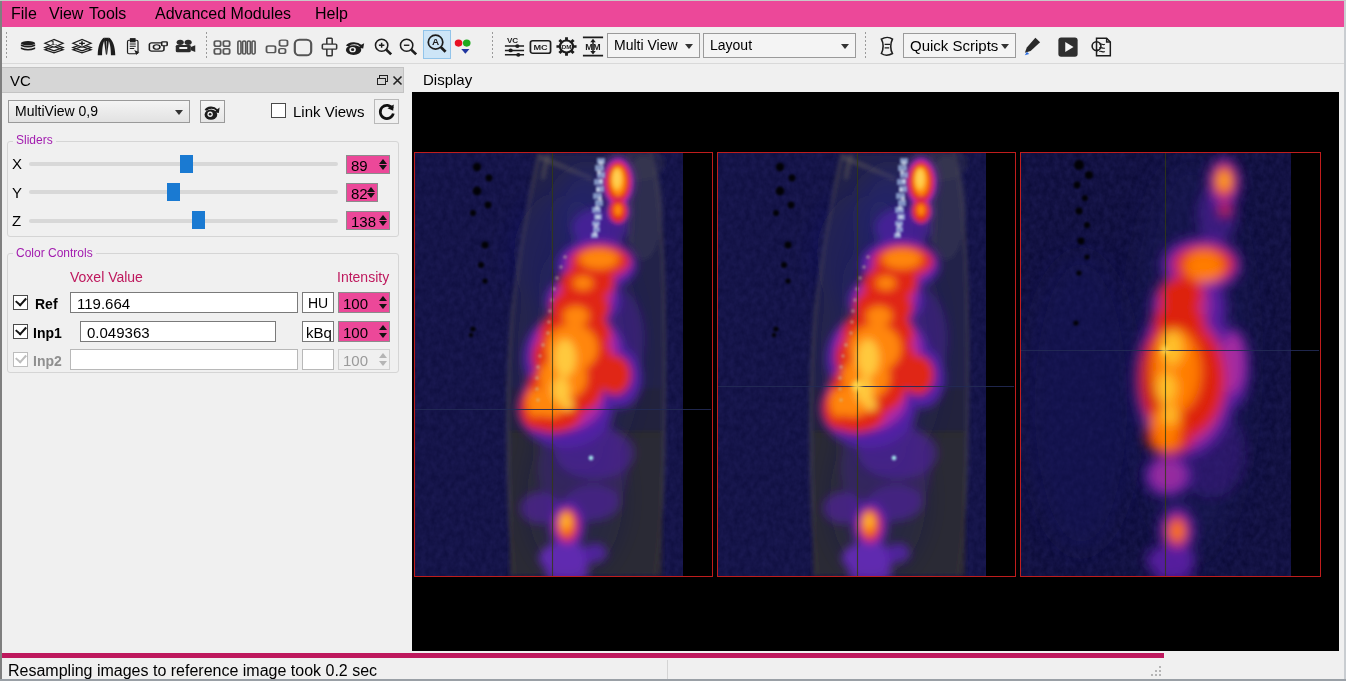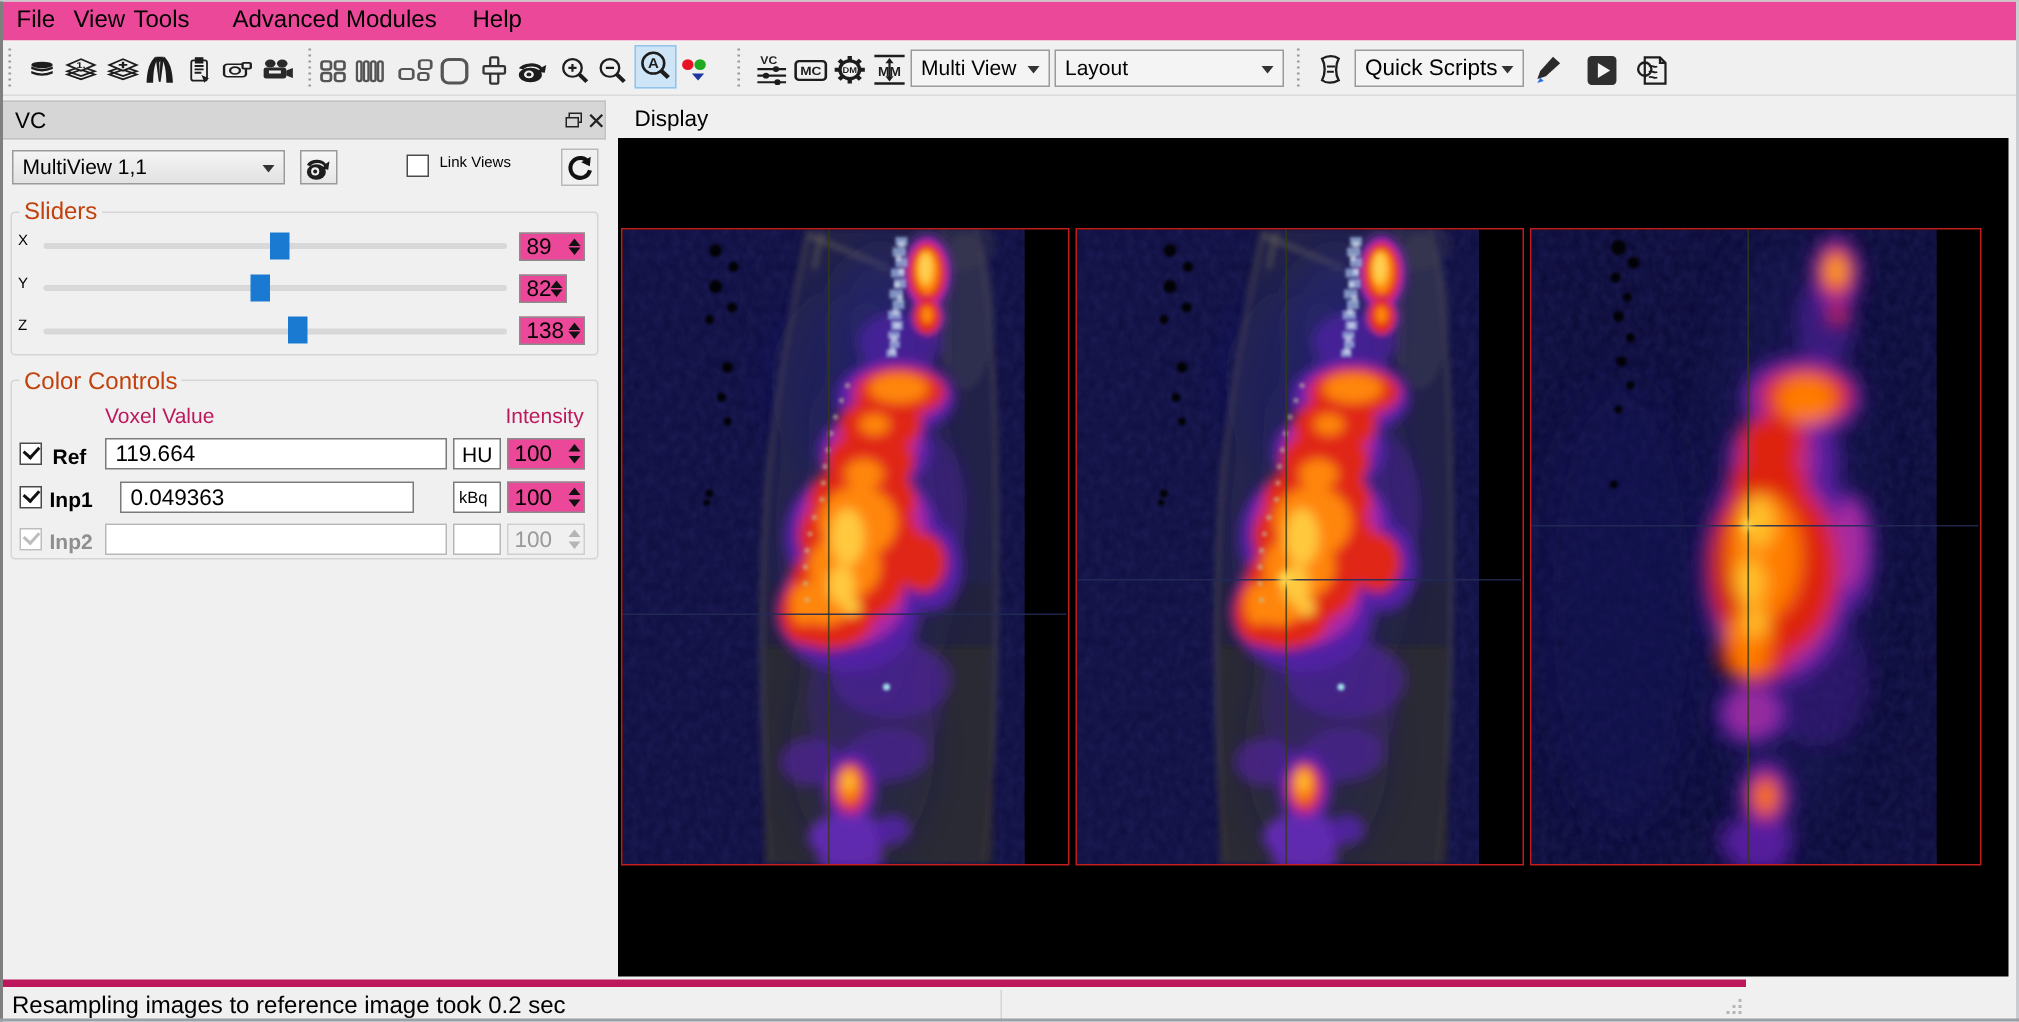--- a/index.html
+++ b/index.html
@@ -19,22 +19,22 @@
 #disptitle{left:423px;top:71px;font-size:15px;color:#000}
 .combo{position:absolute;background:linear-gradient(#f4f4f4,#e2e2e2);border:1px solid #9a9a9a;font-size:14px;color:#000}
 .combo .cx{position:absolute;left:6px;top:2px;white-space:nowrap}
 .combo .ar{position:absolute;right:6px;top:45%;width:0;height:0;border-left:4px solid transparent;border-right:4px solid transparent;border-top:5px solid #333}
 .btn{position:absolute;background:linear-gradient(#f6f6f6,#e6e6e6);border:1px solid #9a9a9a}
 .cb{position:absolute;width:15px;height:15px;background:#fff;border:1px solid #4a4a4a}
 .cb.checked:after{content:"";position:absolute;left:2px;top:1px;width:8px;height:5px;border-left:2px solid #111;border-bottom:2px solid #111;transform:rotate(-48deg)}
 .cb.dis{border-color:#bdbdbd}
 .cb.dis:after{border-color:#bdbdbd}
 .grp{position:absolute;border:1px solid #d5d5d5;border-radius:3px}
-.grplab{position:absolute;background:#f0f0f0;padding:0 3px;font-size:16px;color:#c2410c}
-.slab{position:absolute;font-size:10px;color:#000}
+.grplab{position:absolute;background:#f0f0f0;padding:0 3px;font-size:12px;color:#a21caf}
+.slab{position:absolute;font-size:15px;color:#000}
 .track{position:absolute;height:4px;background:#d8d8d8;border-radius:2px}
 .handle{position:absolute;width:13px;height:18px;background:#1a7ad2}
 .spin{position:absolute;background:#ec4899;border:1px solid #8c8c8c}
 .spin .v{position:absolute;left:4px;top:50%;transform:translateY(-50%);font-size:15px;color:#000}
 .spin .ua,.spin .da{position:absolute;right:2px;width:0;height:0;border-left:4px solid transparent;border-right:4px solid transparent}
 .spin .ua{top:3px;border-bottom:5px solid #111}
 .spin .da{bottom:3px;border-top:5px solid #111}
 .spin.dis{border-color:#cfcfcf;background:#f0f0f0}
 .spin.dis .v{color:#9a9a9a}
 .spin.dis .ua{border-bottom-color:#b5b5b5}
@@ -252,21 +252,21 @@
     <svg style="position:absolute;left:374px;top:6px" width="13" height="13" viewBox="0 0 13 13">
         <rect x="3.5" y="1.5" width="8" height="6" fill="none" stroke="#222"></rect>
         <rect x="1.5" y="4.5" width="8" height="6" fill="#d6d6d6" stroke="#222"></rect>
       </svg>
     <svg style="position:absolute;left:390px;top:7px" width="11" height="11" viewBox="0 0 11 11">
         <path d="M1.5 1.5 L9.5 9.5 M9.5 1.5 L1.5 9.5" stroke="#222" stroke-width="1.6"></path>
       </svg>
   </div>
 
   <div class="combo" style="left:8px;top:100px;width:182px;height:23px">
-      <span class="cx">MultiView 1,1</span>
+      <span class="cx">MultiView 0,9</span>
       <span class="ar"></span>
     </div>
   <div class="btn" style="left:200px;top:100px;width:25px;height:23px">
       <svg style="position:absolute;left:1px;top:1px" width="21" height="19" viewBox="0 0 26 24">
         <path d="M3 10 a9 7 0 0 1 16 -1 l3 -2 l-1 7 l-6 -1 l2.6 -1.8 a6.5 5 0 0 0 -11.6 0 Z" fill="#1d1d1d"></path>
         <ellipse cx="11" cy="16" rx="8" ry="6.5" fill="#1d1d1d"></ellipse>
         <circle cx="10" cy="15.5" r="3.4" fill="#f0f0f0"></circle>
         <circle cx="10" cy="15.5" r="1.7" fill="#1d1d1d"></circle>
       </svg>
     </div>
@@ -324,21 +324,21 @@
       <span class="ua"></span>
       <span class="da"></span>
     </div>
 
   <span class="cb checked" style="left:13px;top:324px"></span>
   <span class="rlab" style="left:33px;top:325px">Inp1</span>
   <div class="field" style="left:80px;top:321px;width:196px;height:21px">
       <span class="fx">0.049363</span>
     </div>
   <div class="field" style="left:302px;top:321px;width:32px;height:21px">
-      <span class="fx" style="left:3px;font-size:11px">kBq</span>
+      <span class="fx" style="left:3px;font-size:15px">kBq</span>
     </div>
   <div class="spin" style="left:338px;top:321px;width:52px;height:21px">
       <span class="v">100</span>
       <span class="ua"></span>
       <span class="da"></span>
     </div>
 
   <span class="cb checked dis" style="left:13px;top:352px"></span>
   <span class="rlab" style="left:33px;top:353px;color:#8f8f8f">Inp2</span>
   <div class="field" style="left:70px;top:349px;width:228px;height:21px;border-color:#b8b8b8"></div>

